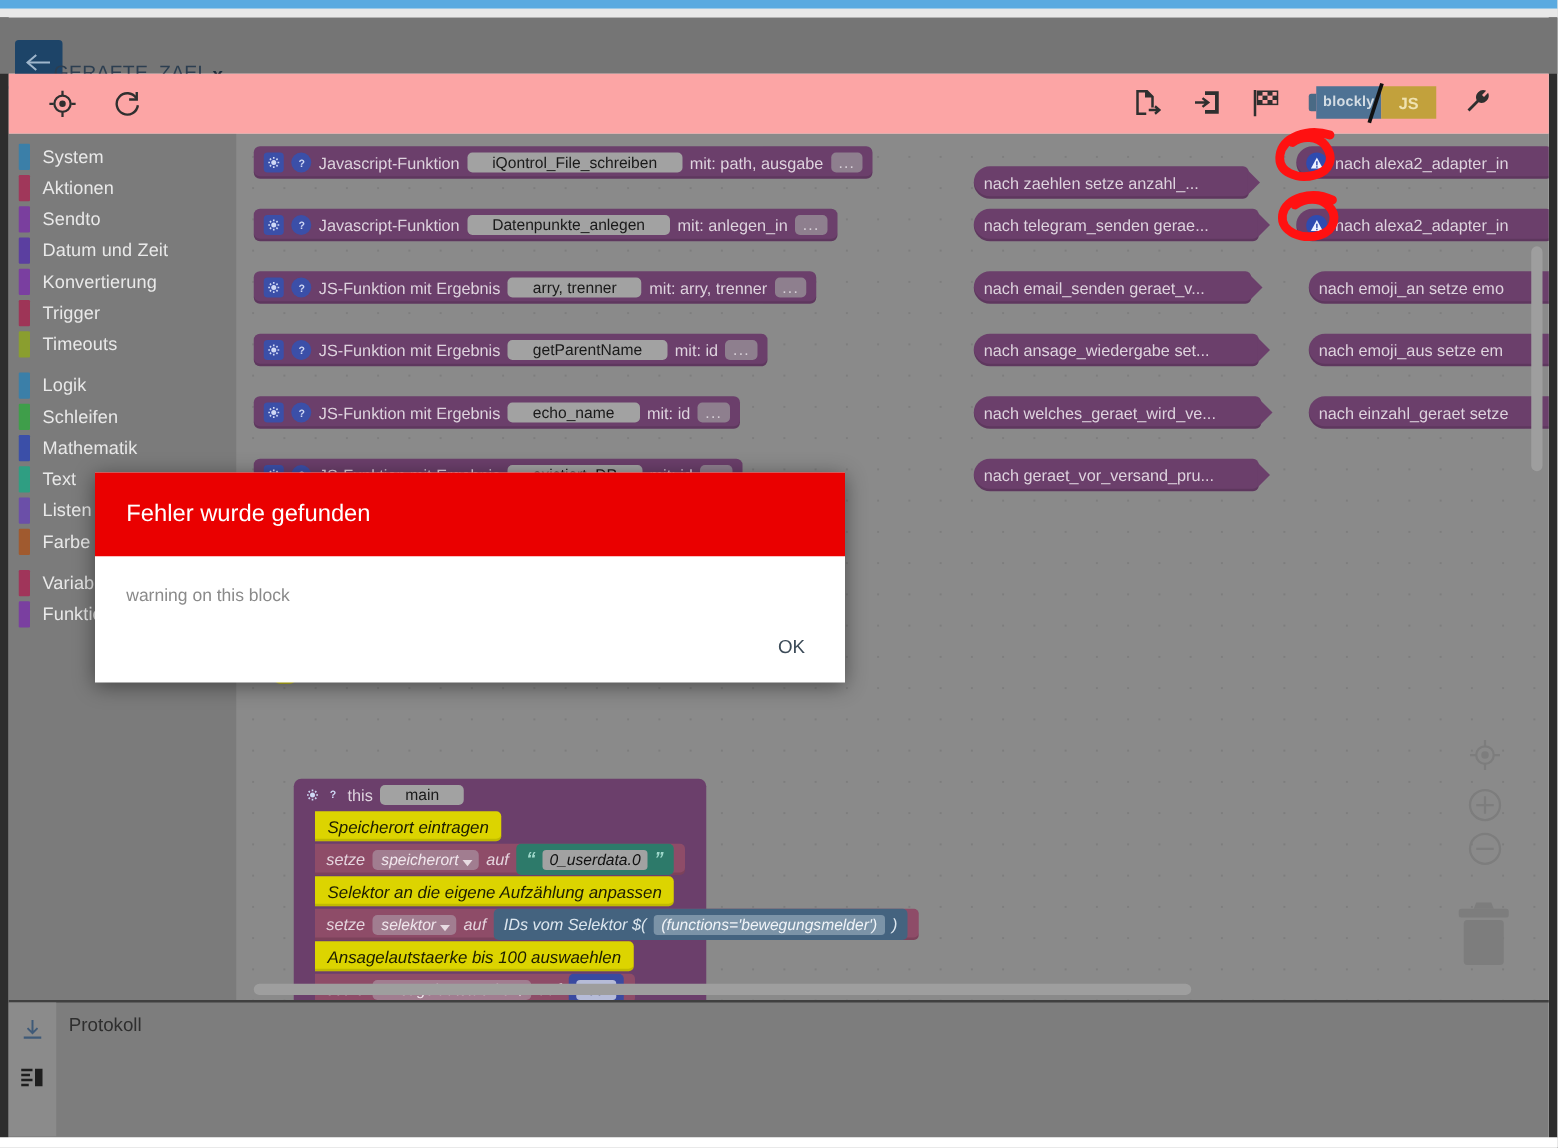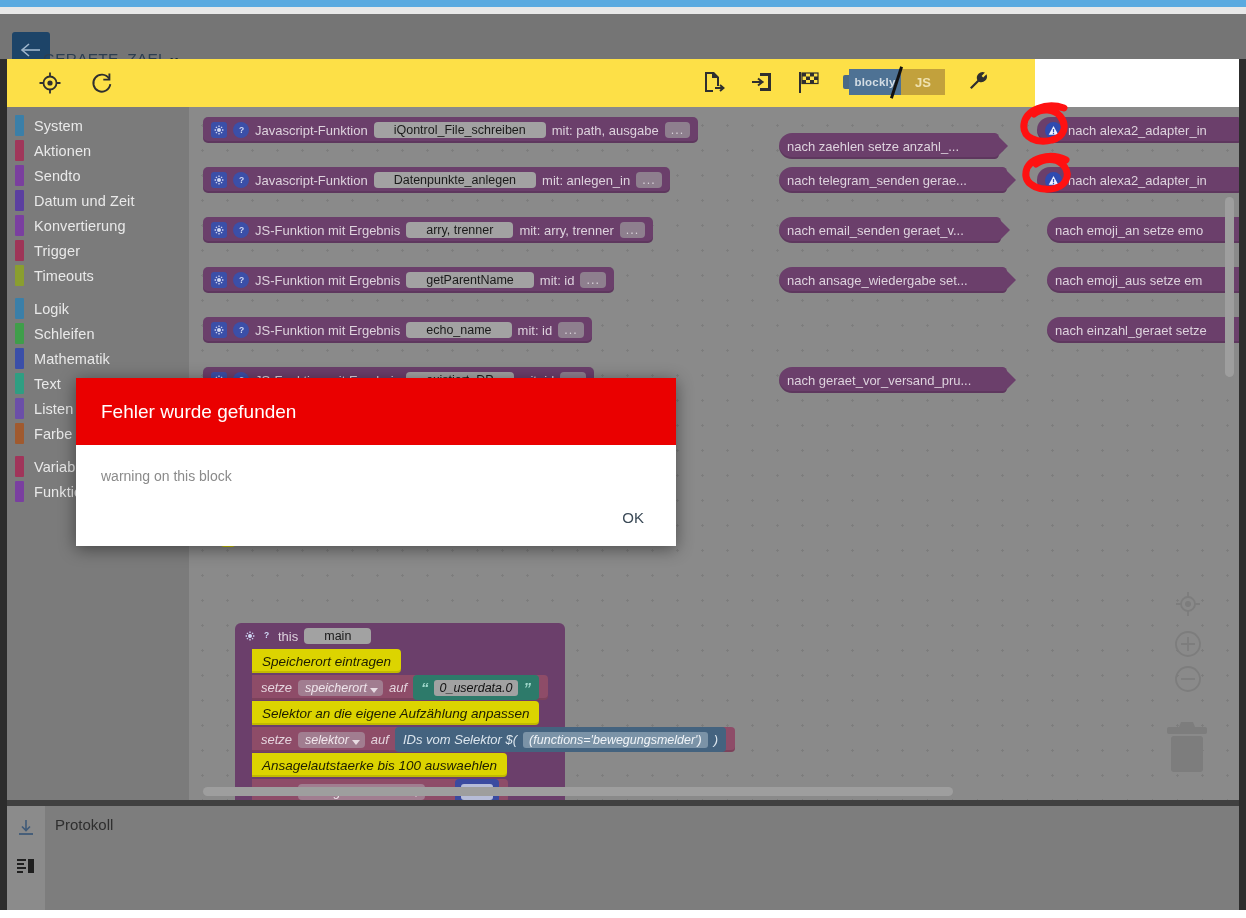--- a/index.html
+++ b/index.html
@@ -36,22 +36,22 @@
     position:absolute; left:36px; top:22px;
     font-size:15.5px; color:#2c3e50; letter-spacing:.2px; white-space:nowrap;
   }
   .tab-close {
     position:absolute; left:163px; top:25px;
     font-size:15px; color:#1b2b3a; font-weight:bold; line-height:1;
   }
 
   
   .toolbar {
-    position:absolute; left:7px; top:59px; width:1028px; height:48px;
-    background:#fde047;
+    position:absolute; left:7px; top:59px; width:1232px; height:48px;
+    background:#fca5a5;
   }
   .toolbar-left { position:absolute; left:28px; top:9px; display:flex; gap:22px; align-items:center; }
   .toolbar-right { position:absolute; right:42px; top:8px; display:flex; gap:18px; align-items:center; }
   .tb-icon { width:30px; height:30px; display:flex; align-items:center; justify-content:center; cursor:pointer; }
 
   .toggle-blockly {
     position:relative; width:102px; height:26px; display:flex; cursor:pointer;
     filter: drop-shadow(0 0 0 rgba(0,0,0,0));
   }
   .tg-nub { width:9px; height:14px; background:#4a6a85; align-self:center; border-radius:2px 0 0 2px; }
@@ -206,21 +206,21 @@
   .dlg-msg { color:#8a8a8a; font-size:14px; }
   .dlg-actions { position:absolute; right:26px; bottom:14px; }
   .dlg-ok {
     background:transparent; border:none; color:#3b4a57; font-size:15px;
     cursor:pointer; padding:6px 6px; font-family:"Liberation Sans", sans-serif;
   }
 
   
   .logpanel {
     position:absolute; left:7px; top:800px; width:1232px; height:110px;
-    background:#7d7d7d; border-top:6px solid #404040;
+    background:#7d7d7d; border-top:2px solid #404040;
   }
   .log-rail {
     position:absolute; left:0; top:0; width:38px; height:107px;
     background:#8b8b8b; display:flex; flex-direction:column;
     align-items:center; padding-top:10px; gap:14px;
   }
   .log-rail .li { width:24px; height:24px; display:flex; align-items:center; justify-content:center; cursor:pointer; }
   .log-title { position:absolute; left:48px; top:10px; font-size:15px; color:#2e2e2e; }
   .bottom-edge { position:absolute; left:0; top:910px; width:1246px; height:8px; background:#ffffff; }
   .log-left-dark { position:absolute; left:0; top:800px; width:7px; height:110px; background:#2d2d2d; }
@@ -501,20 +501,24 @@
       <span class="notch-r"></span>
     </div>
     <div class="blk hat" style="left:772px; top:110px; width:222px;text-align:center;">
       <span class="lbl">nach email_senden  geraet_v...</span>
       <span class="notch-r"></span>
     </div>
     <div class="blk hat" style="left:772px; top:160px; width:228px;">
       <span class="lbl">nach ansage_wiedergabe  set...</span>
       <span class="notch-r"></span>
     </div>
+    <div class="blk hat" style="left:772px; top:210px; width:230px;">
+      <span class="lbl">nach welches_geraet_wird_ve...</span>
+      <span class="notch-r"></span>
+    </div>
     <div class="blk hat" style="left:772px; top:260px; width:228px;">
       <span class="lbl">nach geraet_vor_versand_pru...</span>
       <span class="notch-r"></span>
     </div>
 
     <div class="blk hat" style="left:1030px; top:10px; width:205px;">
       <span class="warn-badge">
         <svg width="11" height="11" viewBox="0 0 11 11">
             <path d="M5.5 1 L10.3 9.8 H0.7 Z" fill="#eef2ff"></path>
             <rect x="4.9" y="4" width="1.2" height="3.3" fill="#2f4bb0"></rect>

